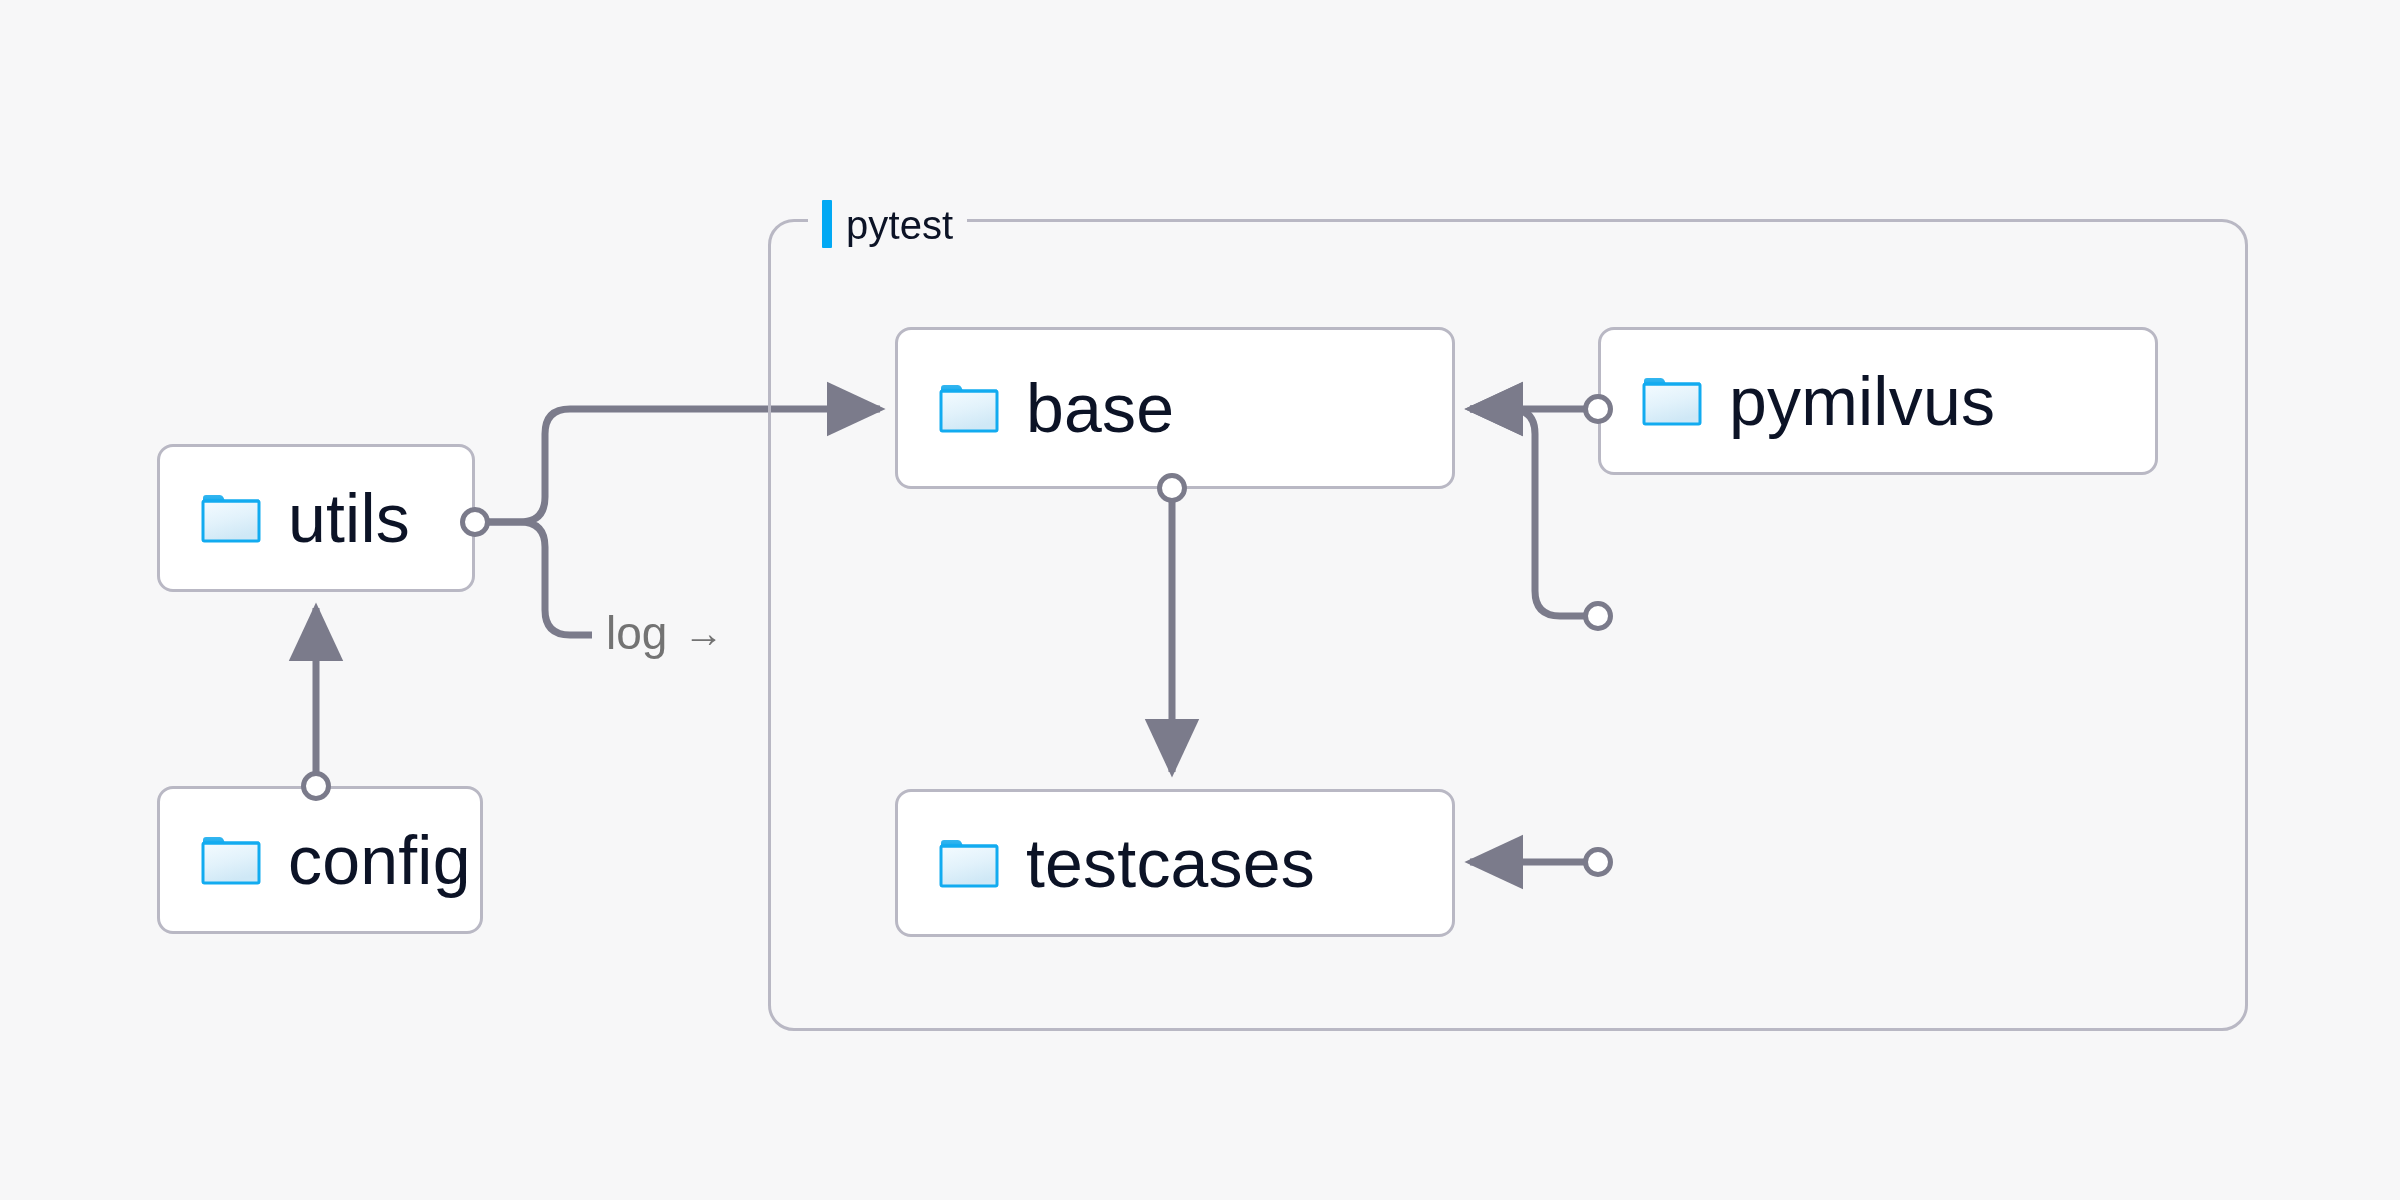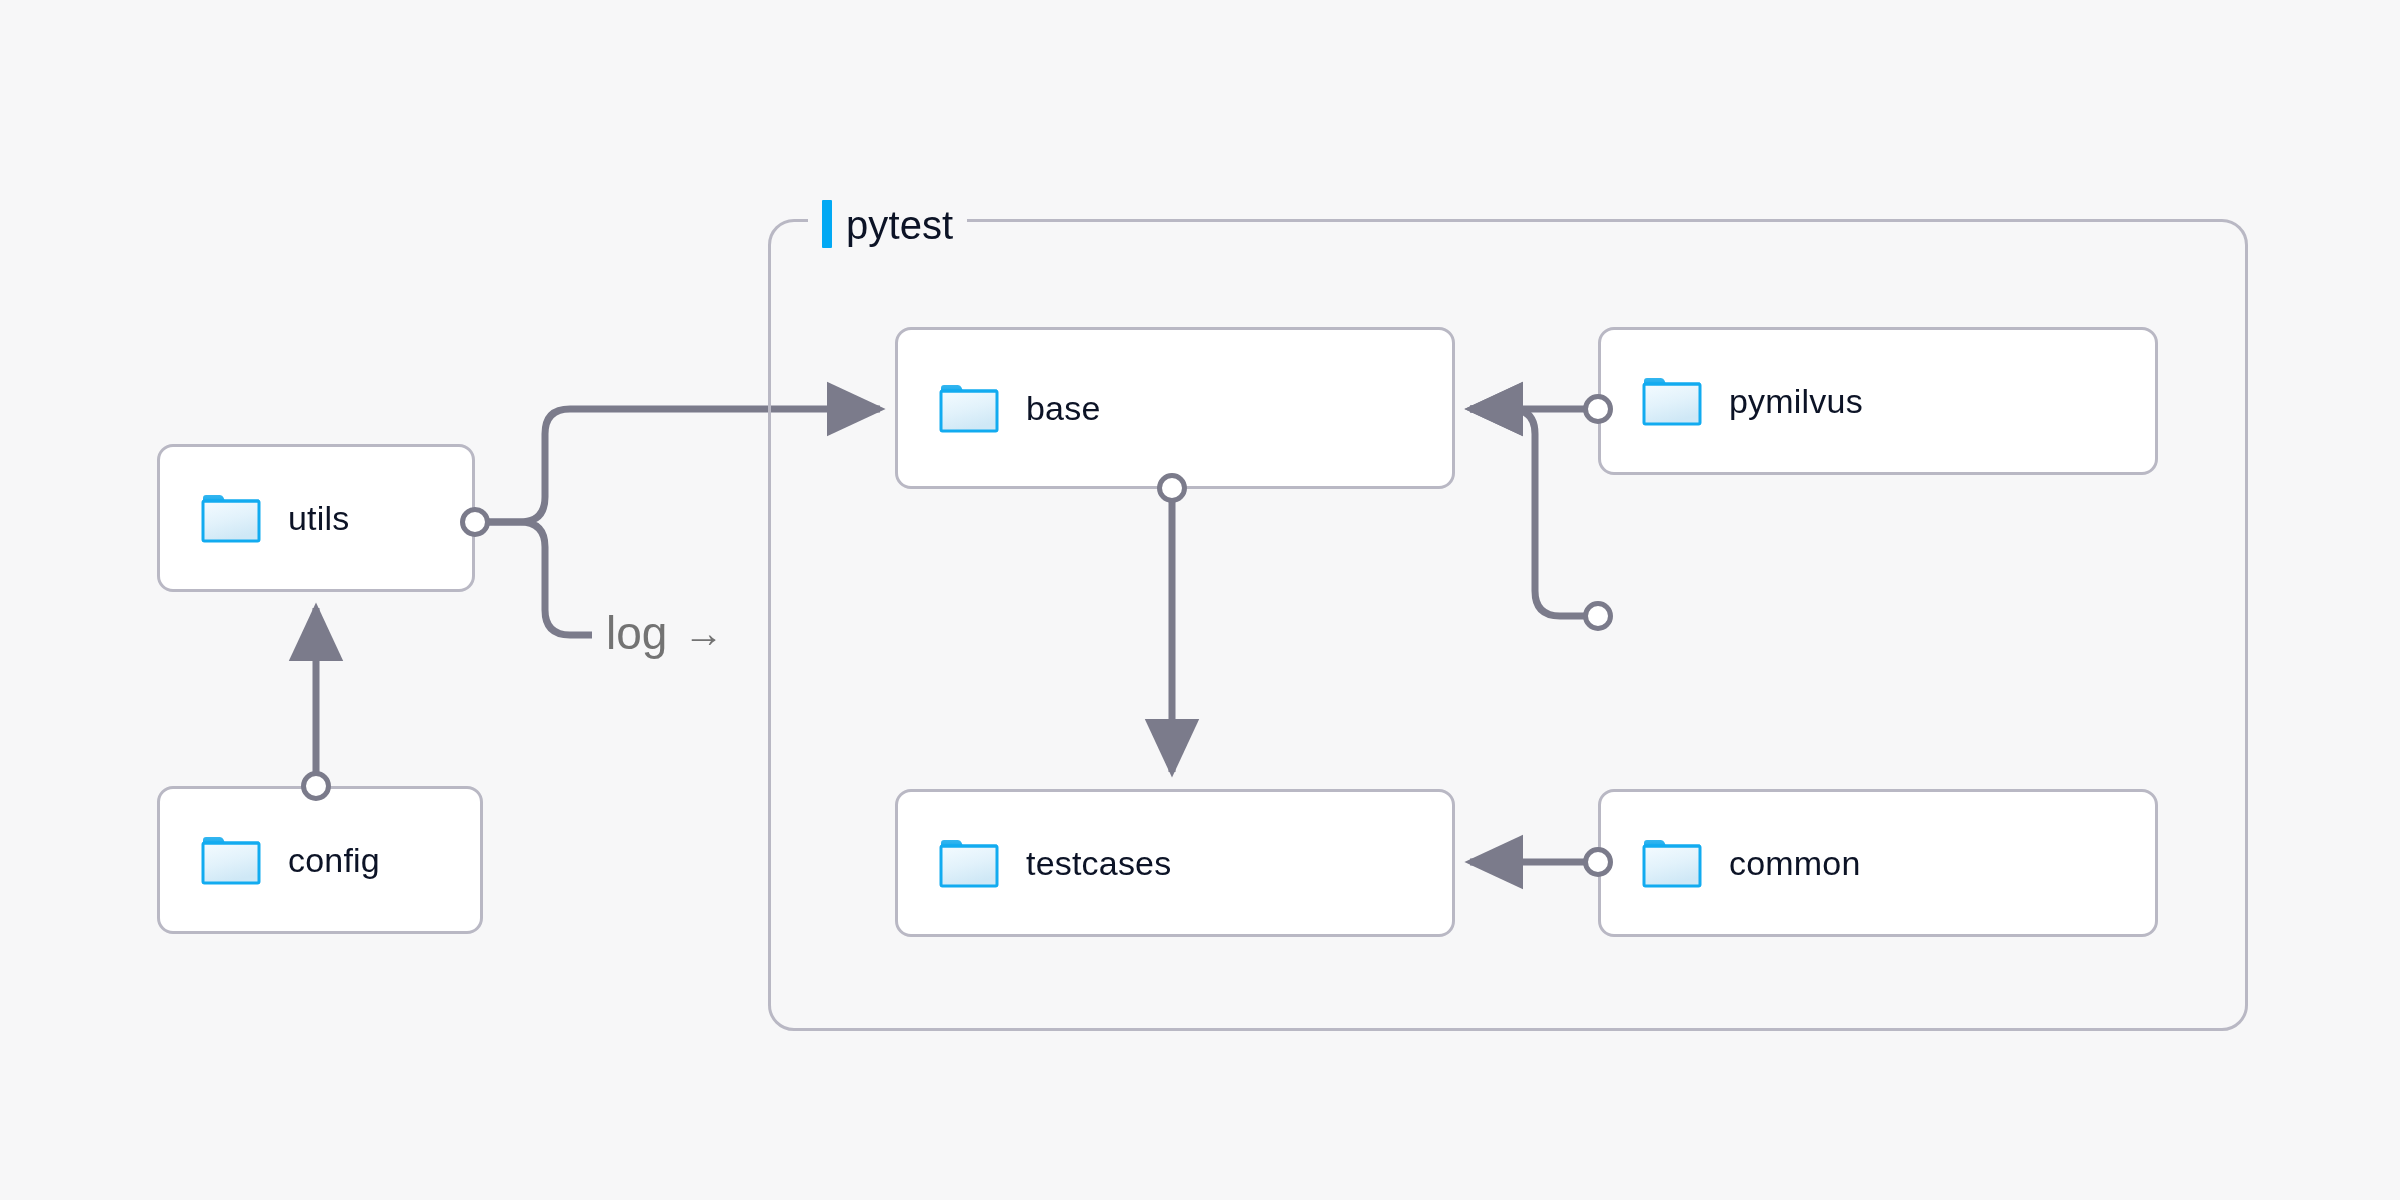--- a/index.html
+++ b/index.html
@@ -62,21 +62,21 @@
     box-sizing: border-box;
     background: #ffffff;
     border: 3px solid #b9b8c4;
     border-radius: 16px;
     display: flex;
     align-items: center;
     gap: 26px;
     padding-left: 40px;
   }
   .node-label {
-    font-size: 34px;
+    font-size: 68px;
     color: #0c1326;
     letter-spacing: 0.2px;
     white-space: nowrap;
     line-height: 1;
   }
   
   .folder-icon {
     flex: none;
     width: 62px;
     height: 52px;
@@ -207,28 +207,20 @@
       <path d="M3,10 L3,6 Q3,3 6,3 L20,3 Q22.5,3 23.5,5.5 L25,9 L24,11 Z" fill="url(#folderTabGrad)"></path>
       <rect x="3" y="9" width="56" height="40" rx="1.5" fill="url(#folderGrad)" stroke="#12abf0" stroke-width="3"></rect>
       <path d="M3,9 L59,9" stroke="#12abf0" stroke-width="3" fill="none"></path>
     </svg>
     <span class="node-label">pymilvus</span>
   </div>
   <div class="port" style="left:1583px; top:394px;"></div>
 
   <div class="port" style="left:1583px; top:601px;"></div>
 
-  <div class="node" style="left:1598px; top:789px; width:560px; height:148px;">
-    <svg class="folder-icon" viewBox="0 0 62 52">
-      <path d="M3,10 L3,6 Q3,3 6,3 L20,3 Q22.5,3 23.5,5.5 L25,9 L24,11 Z" fill="url(#folderTabGrad)"></path>
-      <rect x="3" y="9" width="56" height="40" rx="1.5" fill="url(#folderGrad)" stroke="#12abf0" stroke-width="3"></rect>
-      <path d="M3,9 L59,9" stroke="#12abf0" stroke-width="3" fill="none"></path>
-    </svg>
-    <span class="node-label">common</span>
-  </div>
   <div class="port" style="left:1583px; top:847px;"></div>
 
   <div class="edge-label" style="left:606px; top:610px;">
     <span>log</span>
     <span class="arrow-glyph">→</span>
   </div>
 
 </div>
 
 </body></html>

